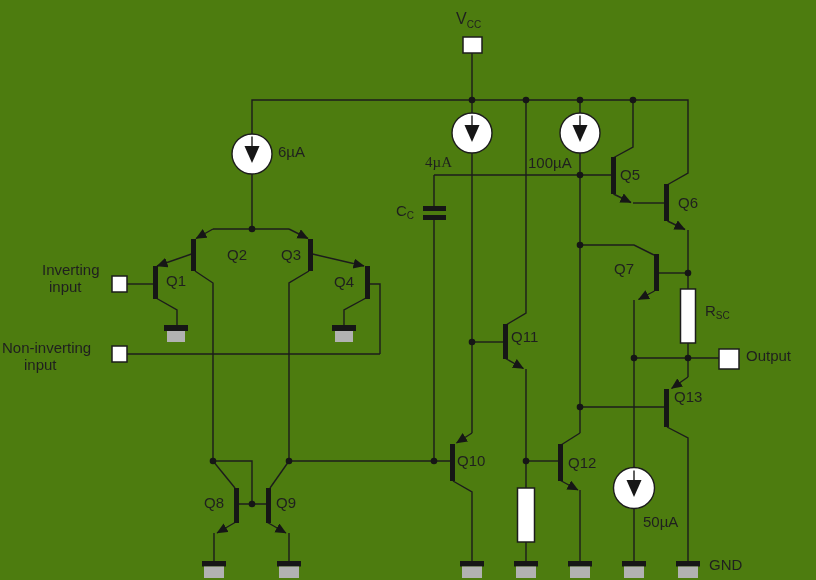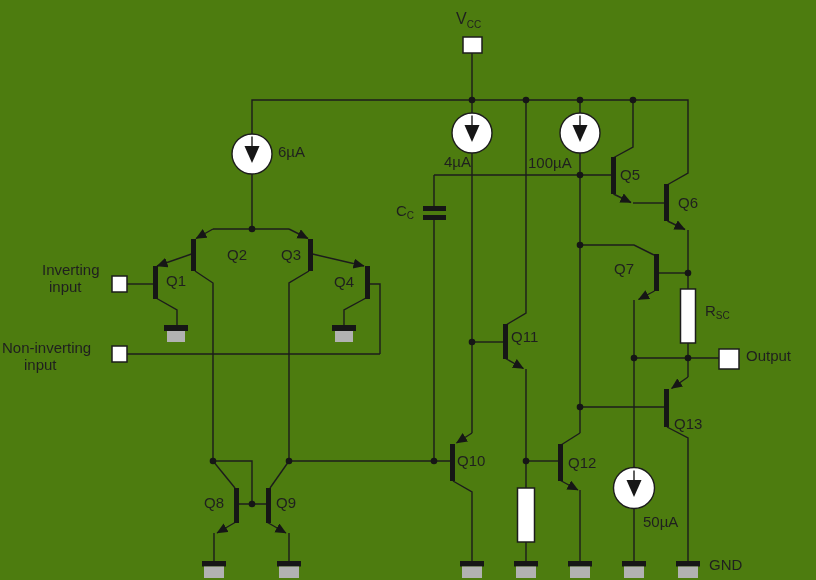--- a/index.html
+++ b/index.html
@@ -221,21 +221,21 @@
 </svg>
 
 <div class="lbl vcc" style="left:456px;top:10px;"><span>V</span><span class="sub">CC</span></div>
 
 <div class="lbl" style="left:42px;top:262px;">Inverting</div>
 <div class="lbl" style="left:49px;top:279px;">input</div>
 <div class="lbl" style="left:2px;top:340px;">Non-inverting</div>
 <div class="lbl" style="left:24px;top:357px;">input</div>
 
 <div class="lbl" style="left:278px;top:144px;">6µA</div>
-<div class="lbl" style="left:444px;top:154px;">4µA</div>
+<div class="lbl" style="left:425px;top:154px;font-family:Liberation Serif, serif;">4µA</div>
 <div class="lbl" style="left:528px;top:155px;text-align:right;">100µA</div>
 <div class="lbl" style="left:643px;top:514px;">50µA</div>
 
 <div class="lbl" style="left:396px;top:203px;"><span>C</span><span class="sub">C</span></div>
 <div class="lbl" style="left:705px;top:303px;"><span>R</span><span class="sub">SC</span></div>
 
 <div class="lbl" style="left:746px;top:348px;">Output</div>
 <div class="lbl" style="left:709px;top:557px;">GND</div>
 
 <div class="lbl" style="left:166px;top:273px;">Q1</div>
@@ -243,15 +243,15 @@
 <div class="lbl" style="left:281px;top:247px;">Q3</div>
 <div class="lbl" style="left:334px;top:274px;">Q4</div>
 <div class="lbl" style="left:620px;top:167px;">Q5</div>
 <div class="lbl" style="left:678px;top:195px;">Q6</div>
 <div class="lbl" style="left:614px;top:261px;">Q7</div>
 <div class="lbl" style="left:204px;top:495px;">Q8</div>
 <div class="lbl" style="left:276px;top:495px;">Q9</div>
 <div class="lbl" style="left:457px;top:453px;text-align:right;">Q10</div>
 <div class="lbl" style="left:511px;top:329px;">Q11</div>
 <div class="lbl" style="left:568px;top:455px;">Q12</div>
-<div class="lbl" style="left:674px;top:416px;">Q13</div>
+<div class="lbl" style="left:674px;top:389px;">Q13</div>
 
 </div>
 
 </body></html>

